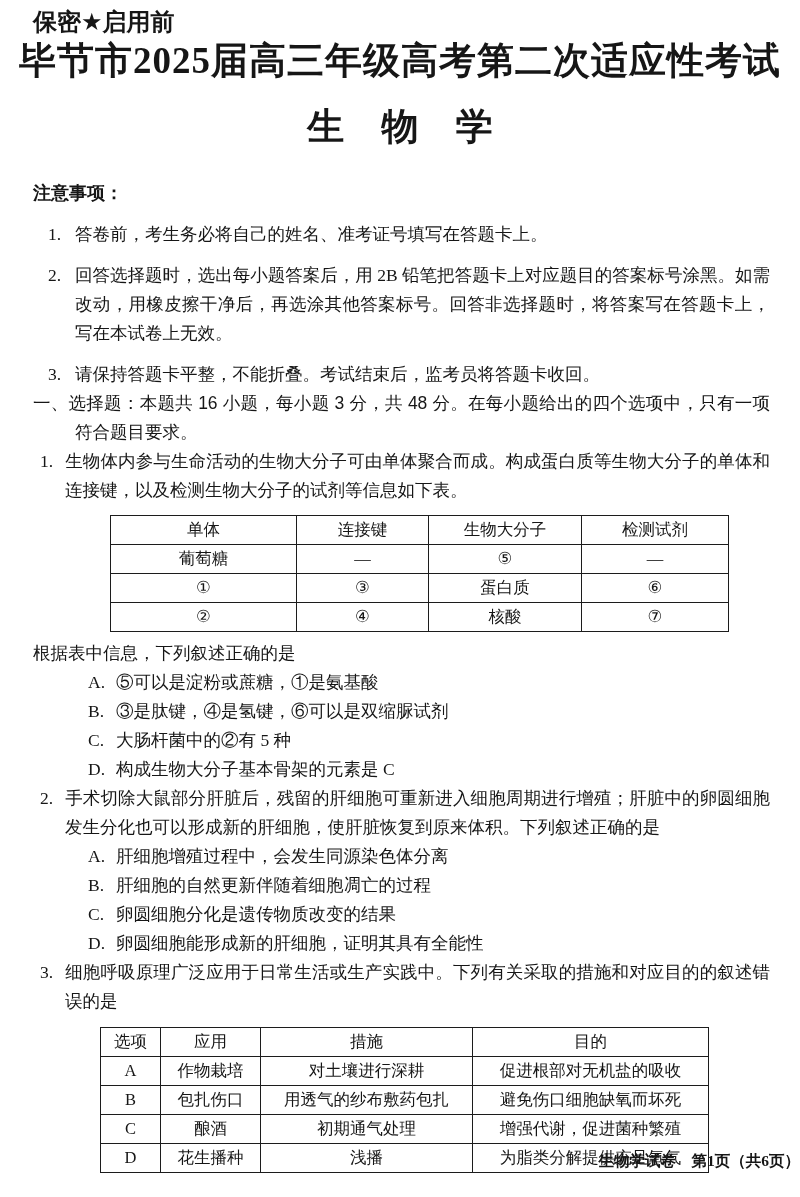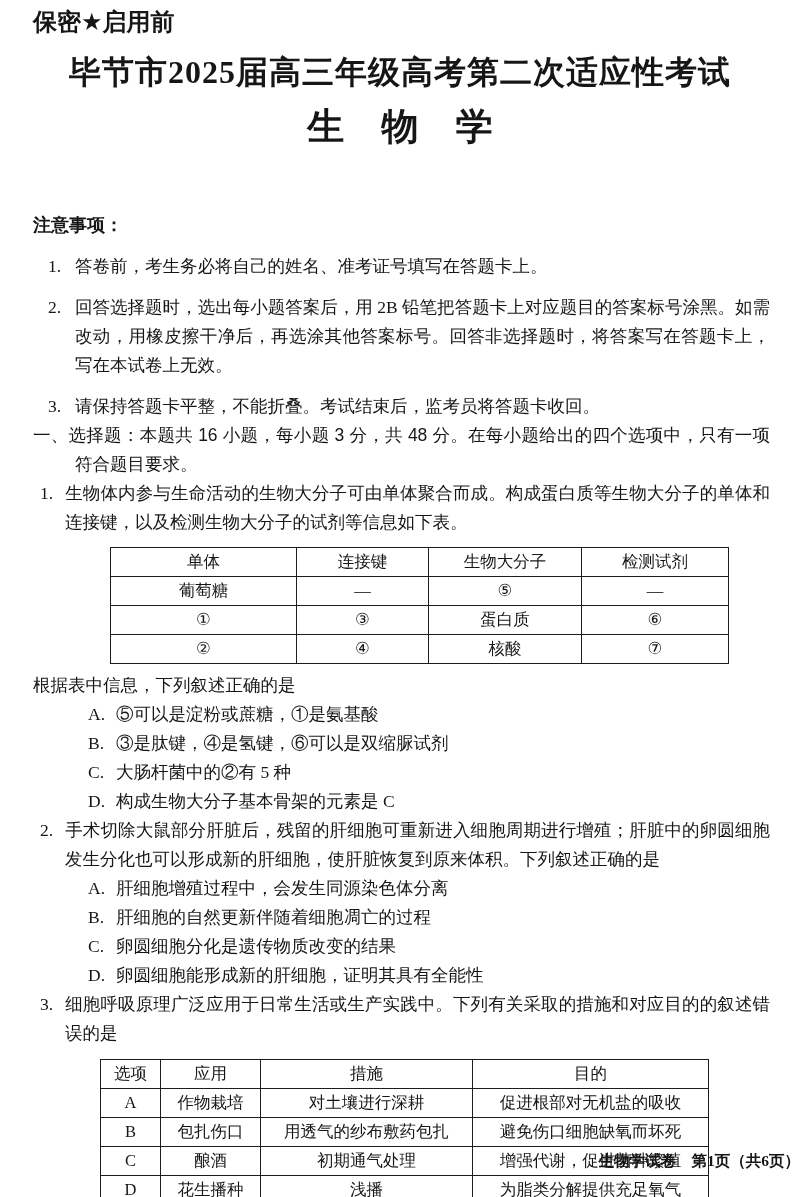--- a/index.html
+++ b/index.html
@@ -10,33 +10,33 @@
     color:#161616;
     font-family:"Liberation Serif","DejaVu Serif",serif;
     font-size:17.5px; line-height:29px;
   }
   .security {
     position:absolute; left:33px; top:10px;
     font-family:"Liberation Sans","DejaVu Sans",sans-serif;
     font-weight:700; font-size:24px; line-height:24px;
   }
   .exam-title {
-    position:absolute; left:0; right:0; top:46px; margin:12px;
-    text-align:center; font-size:32px; font-weight:700; letter-spacing:1px;
+    position:absolute; left:0; right:0; top:46px; margin:0;
+    text-align:center; font-size:37px; font-weight:700; letter-spacing:1px;
   }
   .subject-title {
     position:absolute; left:0; right:0; top:96px; margin:16px;
     text-align:center; font-size:37px; font-weight:700;
     letter-spacing:14px; text-indent:14px;
   }
   .content { position:absolute; left:33px; right:30px; top:179px; }
 
   .notice-heading {
     font-family:"Liberation Sans","DejaVu Sans",sans-serif;
-    font-weight:700; font-size:18px;margin-top:32px;
+    font-weight:700; font-size:18px;
   }
   .notice-item { padding-left:42px; text-indent:-27px; text-align:justify;margin-top:12px; }
   .notice-item .num { display:inline-block; width:27px; text-indent:0; }
 
   .section-heading {
     font-family:"Liberation Sans","DejaVu Sans",sans-serif;
     font-weight:400; font-size:17.5px;
     padding-left:42px; text-indent:-42px; text-align:justify;
   }
 

